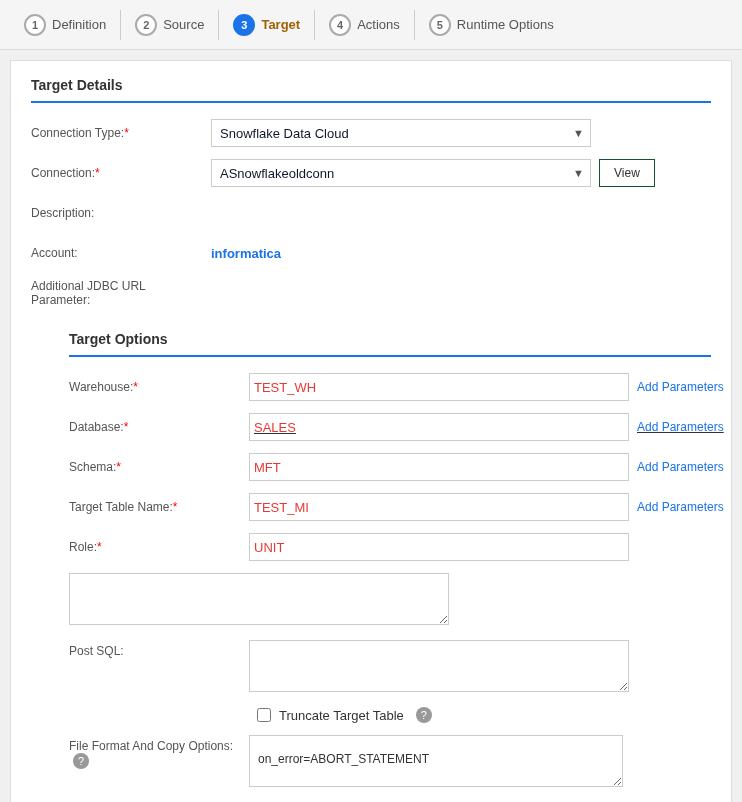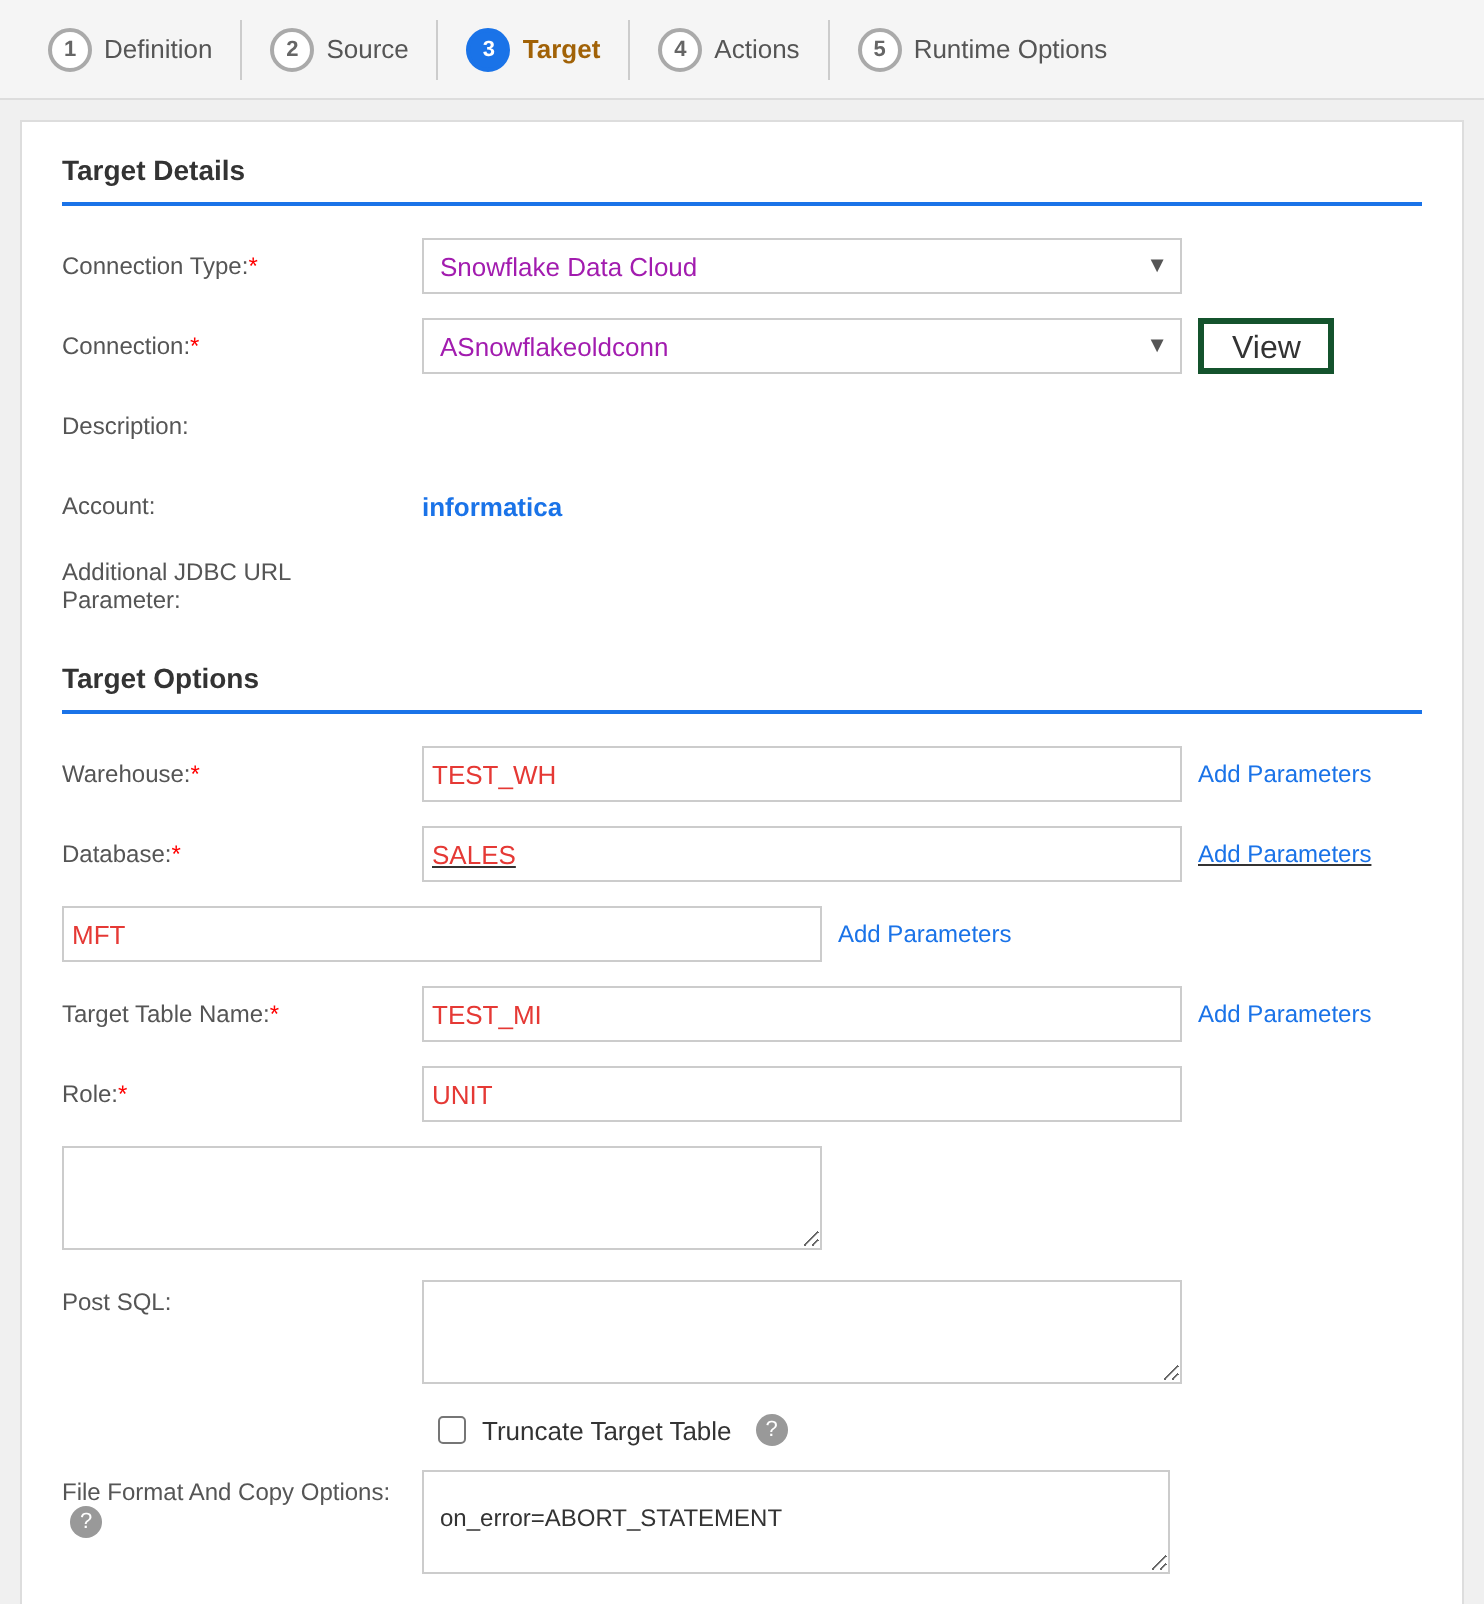--- a/index.html
+++ b/index.html
@@ -115,52 +115,53 @@
       position: relative;
     }
     .dropdown-wrapper select {
       appearance: none;
       border: none;
       background: transparent;
       width: 100%;
       height: 100%;
       padding: 0 8px;
       font-size: 13px;
-      color: #a21caf;
+      color: #0f172a;
       cursor: pointer;
       outline: none;
     }
     .dropdown-arrow {
       position: absolute;
       right: 6px;
       pointer-events: none;
       color: #555;
       font-size: 11px;
     }
 
     
     .connection-row-content {
       display: flex;
       align-items: center;
       gap: 8px;
     }
 
     .view-btn {
       background: #fff;
-      border: 3px solid #14532d;
+      border: 1px solid #14532d;
       padding: 4px 14px;
-      font-size: 16px;
+      font-size: 12px;
       cursor: pointer;
       color: #333;
       height: 28px;
     }
 
     
     .target-options-section {
       margin-top: 24px;
+      margin-left: 38px;
     }
 
     
     .target-input {
       width: 380px;
       height: 28px;
       border: 1px solid #ccc;
       padding: 0 4px;
       font-size: 13px;
       color: #e53935;
@@ -345,20 +346,23 @@
       <div class="form-label">
         <span>Database:</span><span class="required">*</span>
       </div>
       <div class="form-value" style="display:flex;align-items:center;text-decoration:underline;">
         <input type="text" class="target-input" value="SALES" style="">
         <a class="add-params-link">Add Parameters</a>
       </div>
     </div>
 
     <div class="form-row">
+      <div class="form-label">
+        <span>Schema:</span><span class="required">*</span>
+      </div>
       <div class="form-value" style="display:flex;align-items:center;">
         <input type="text" class="target-input" value="MFT" style="">
         <a class="add-params-link">Add Parameters</a>
       </div>
     </div>
 
     <div class="form-row">
       <div class="form-label">
         <span>Target Table Name:</span><span class="required">*</span>
       </div>

